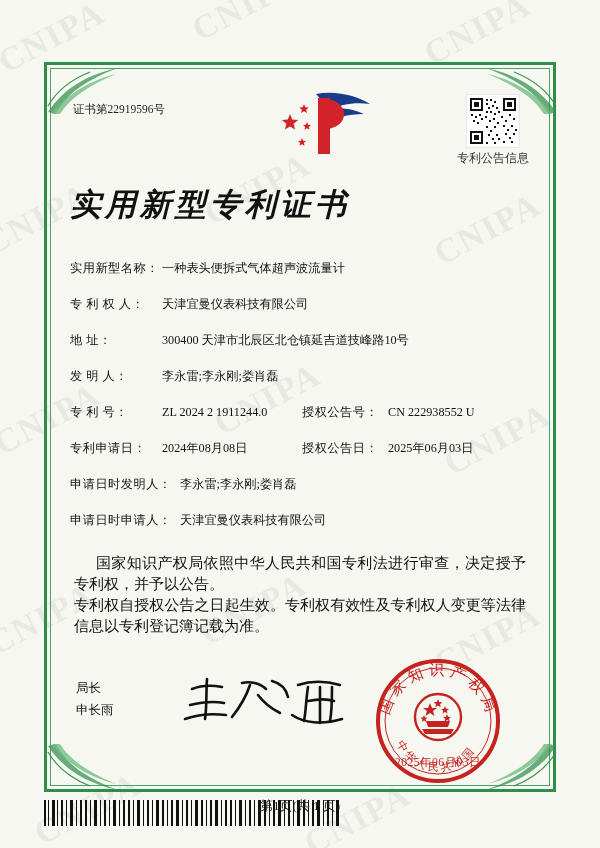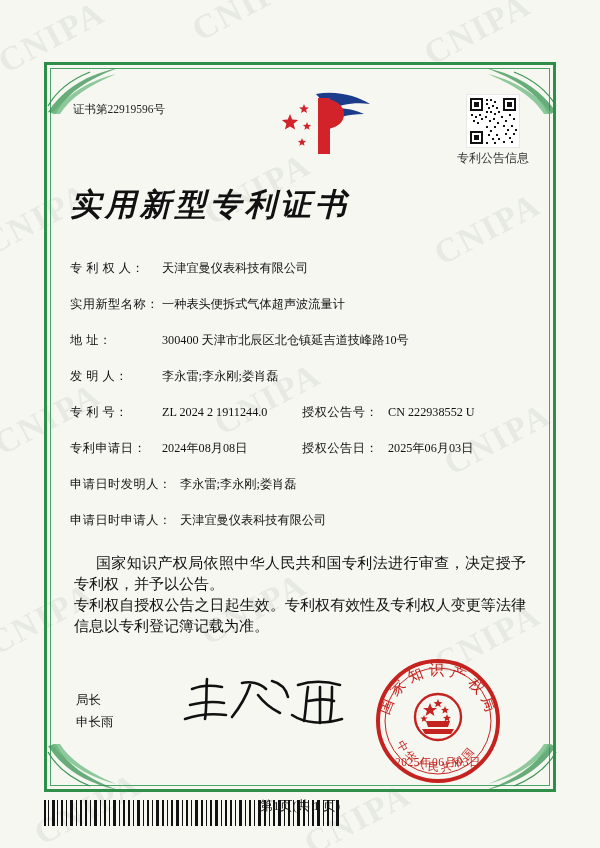--- a/index.html
+++ b/index.html
@@ -177,21 +177,21 @@
 
   
   .sig-area {
     position: relative;
     height: 130px;
     margin-top: 22px;
   }
   .sig-label {
     position: absolute;
     left: 6px;
-    top: 30px;
+    top: 18px;
     font-family: "Liberation Serif", serif;
     font-size: 12.5px;
     line-height: 22px;
     color: #111;
   }
   .handwrite {
     position: absolute;
     left: 110px;
     top: 12px;
     width: 180px;
@@ -360,25 +360,25 @@
         </svg>
       </div>
       <div class="qr-caption">专利公告信息</div>
     </div>
 
     <div class="title">实用新型专利证书</div>
 
     <div class="fields">
 
       <div class="frow">
+        <span class="flabel">实用新型名称：</span><span class="fvalue">一种表头便拆式气体超声波流量计</span>
+      </div>
+
+      <div class="frow">
         <span class="flabel">专 利 权 人：</span><span class="fvalue">天津宜曼仪表科技有限公司</span>
-      </div>
-
-      <div class="frow">
-        <span class="flabel">实用新型名称：</span><span class="fvalue">一种表头便拆式气体超声波流量计</span>
       </div>
 
       <div class="frow">
         <span class="flabel">地        址：</span><span class="fvalue">300400 天津市北辰区北仓镇延吉道技峰路10号</span>
       </div>
 
       <div class="frow">
         <span class="flabel">发 明 人：</span><span class="fvalue">李永雷;李永刚;娄肖磊</span>
       </div>
 

